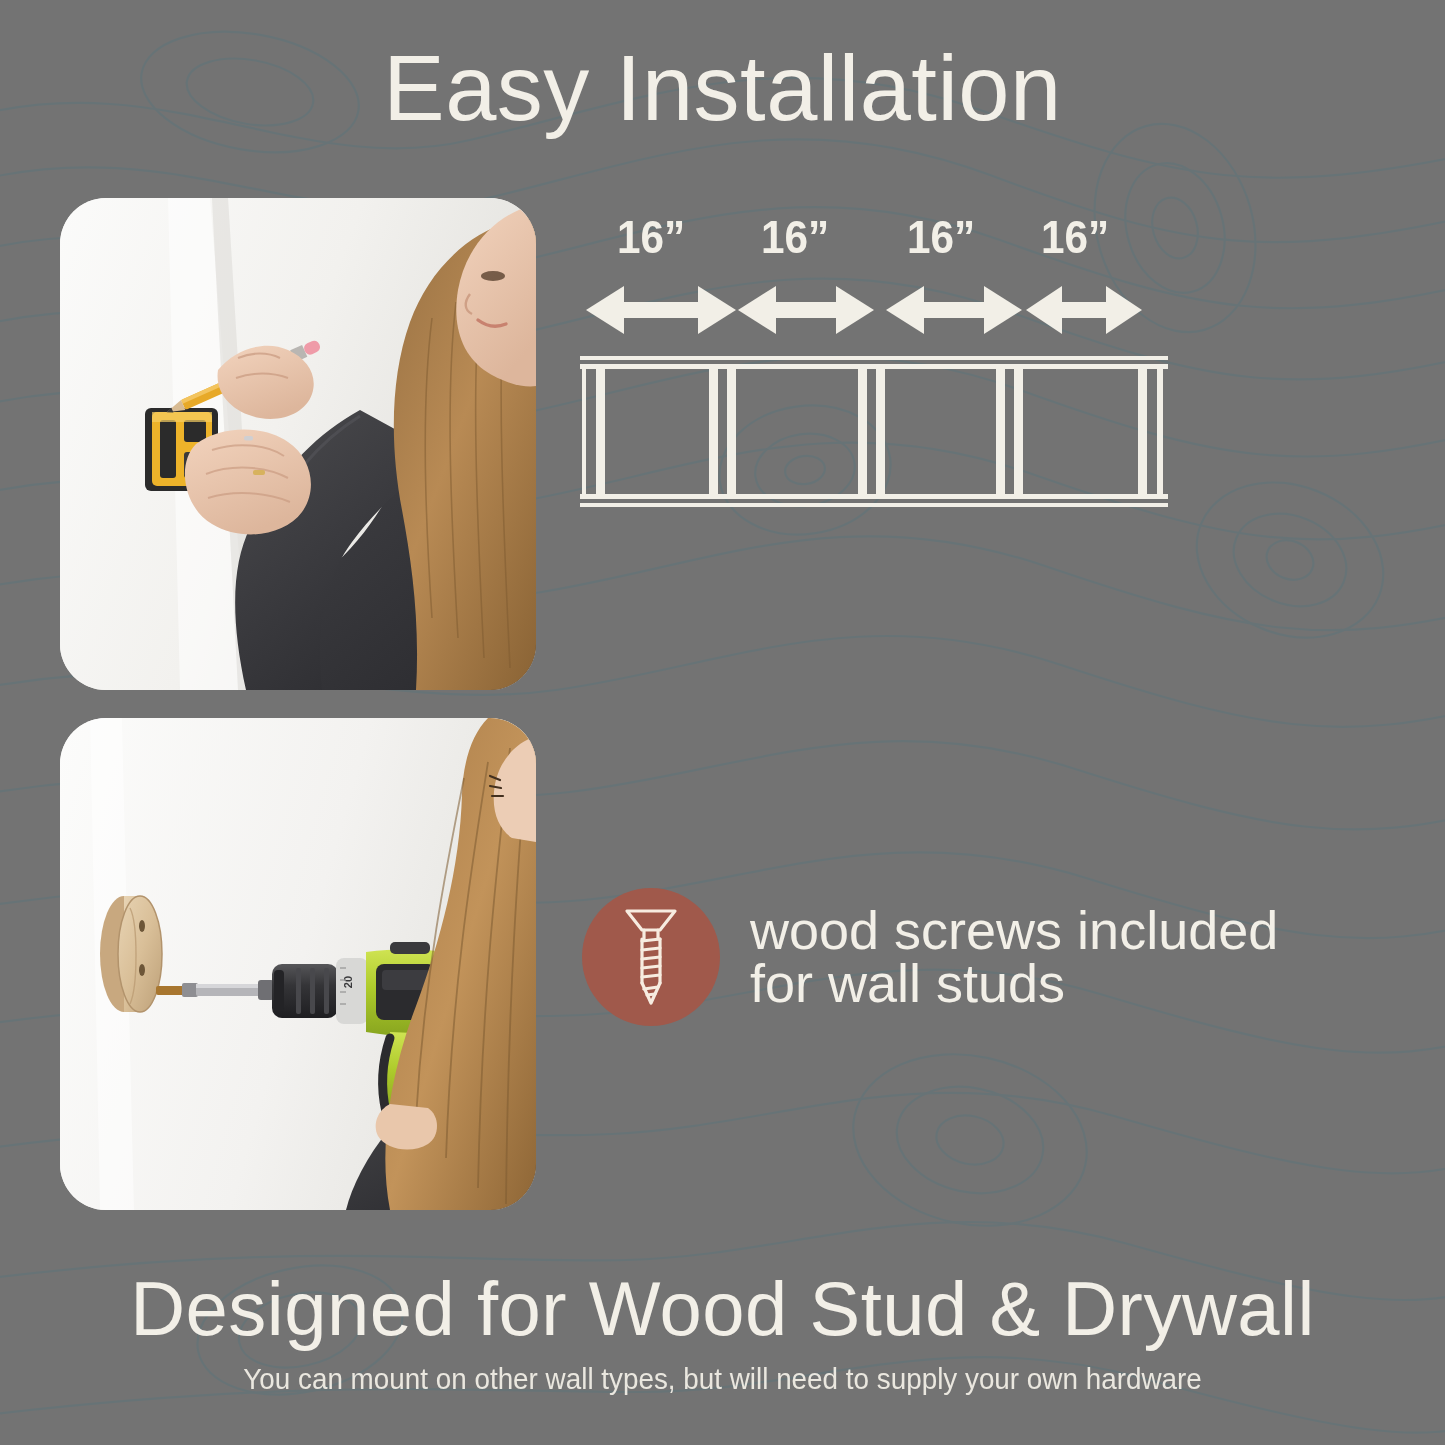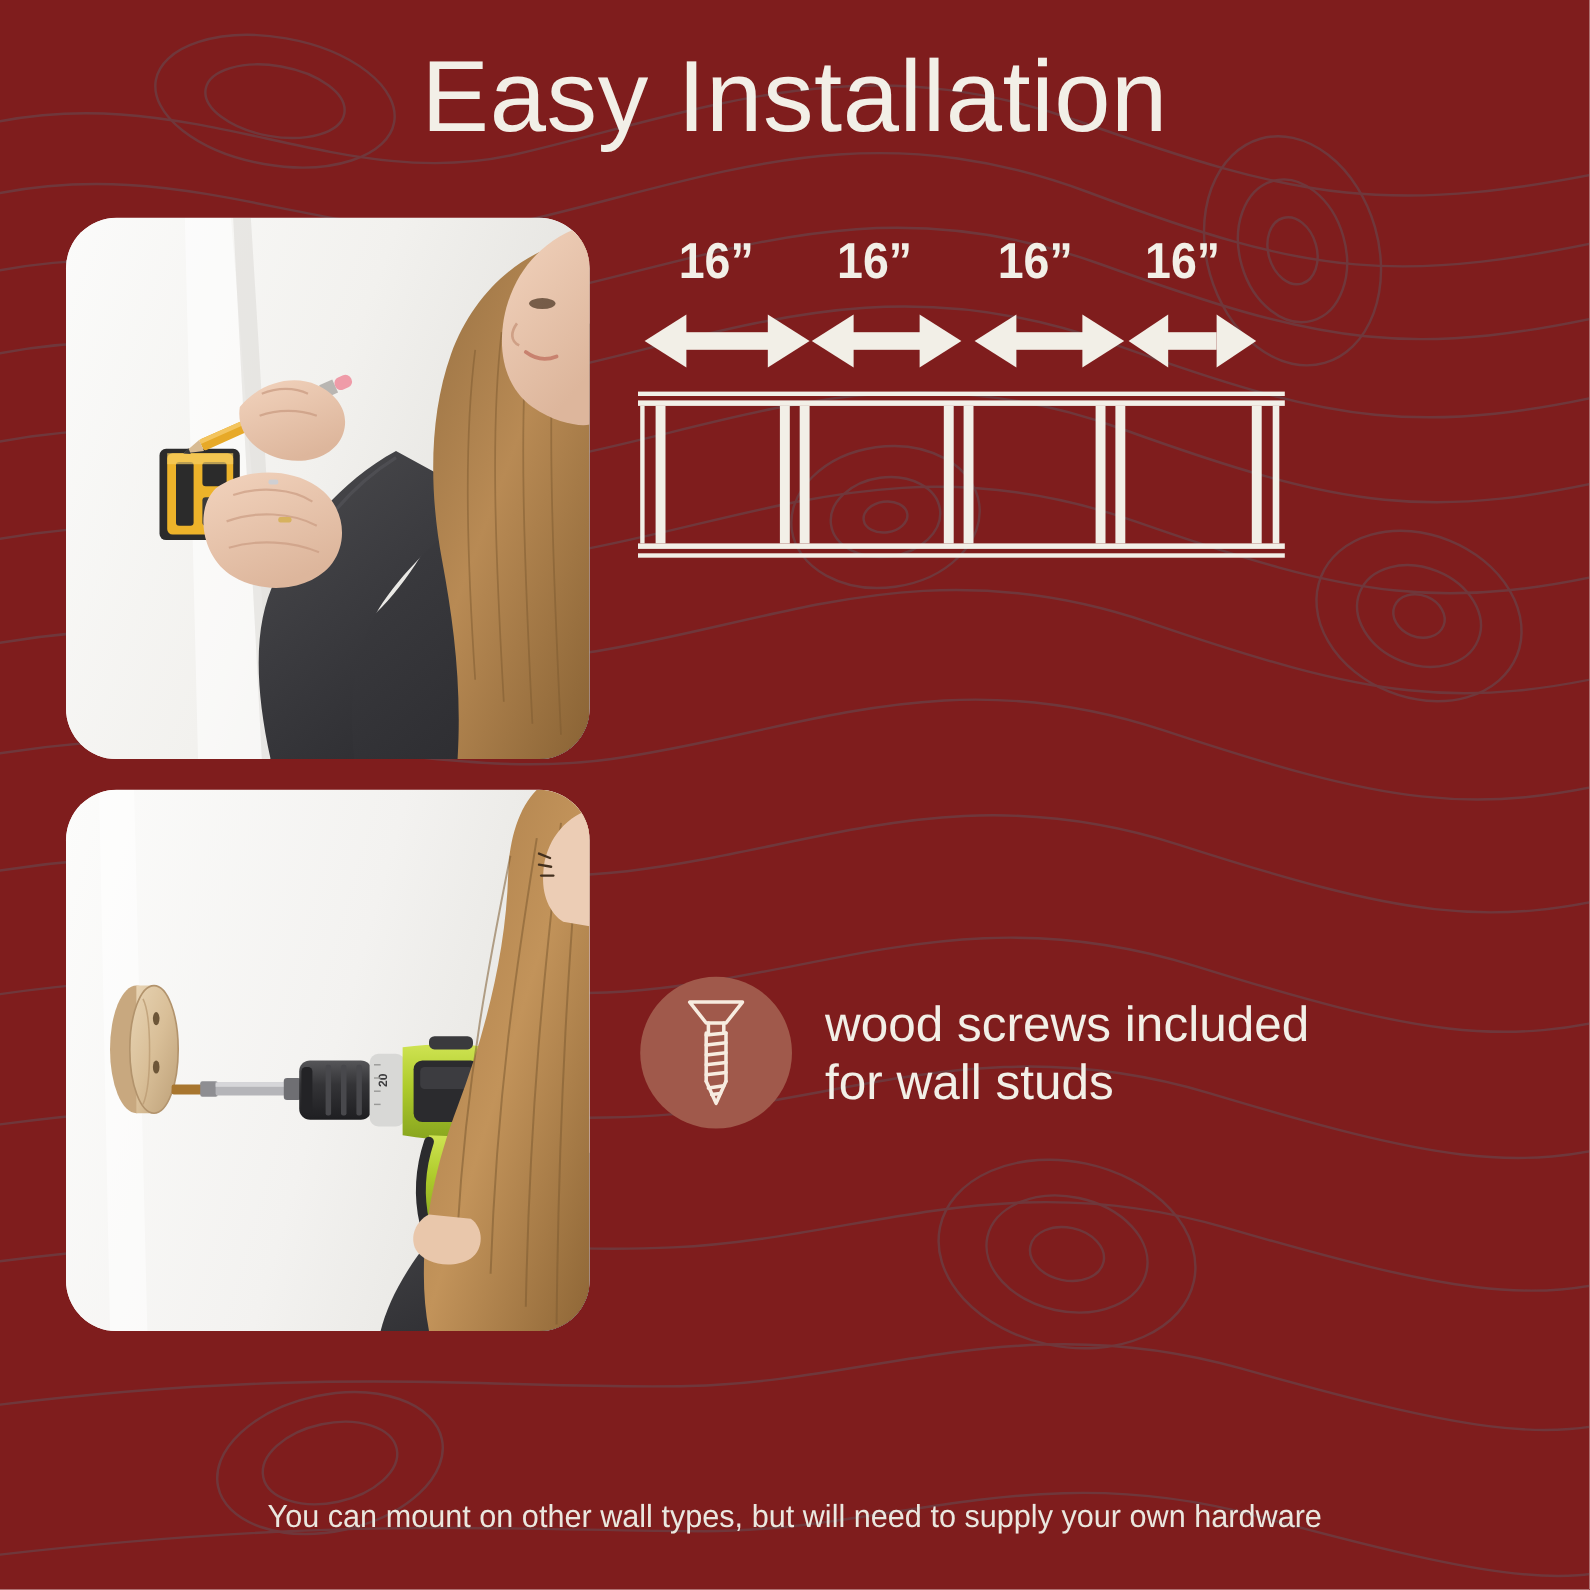--- a/index.html
+++ b/index.html
@@ -7,21 +7,21 @@
 
   html, body {
     width:1445px; height:1445px;
     overflow:hidden;
     font-family:"Liberation Sans", sans-serif;
   }
 
   #page {
     position:relative;
     width:1445px; height:1445px;
-    background:#7f1d1d;
+    background:#737373;
     overflow:hidden;
   }
 
   
   #topo {
     position:absolute; inset:0;
     width:1445px; height:1445px;
     pointer-events:none;
     opacity:0.30;
   }
@@ -89,21 +89,21 @@
     flex:0 0 auto;
     display:flex;
     align-items:center;
     justify-content:center;
   }
   #screw-badge svg { display:block; }
 
   #screw-text {
     margin-left:30px;
     color:#f2efe7;
-    font-size:45px;
+    font-size:54px;
     line-height:53px;
     font-weight:400;
     white-space:pre-line;
   }
 
   
   #title-bottom {
     top:1266px;
     font-size:76px;
     line-height:86px;
@@ -442,16 +442,17 @@
           <path d="M25 84 L39 82"></path>
           <path d="M28 90 L36 89"></path>
         </g>
       </svg>
     </div>
 
     <div id="screw-text">wood screws included
 for wall studs</div>
   </div>
 
+  <div class="headline" id="title-bottom">Designed for Wood Stud &amp; Drywall</div>
 
   <div id="subtext">You can mount on other wall types, but will need to supply your own hardware</div>
 
 </div>
 
 </body></html>

